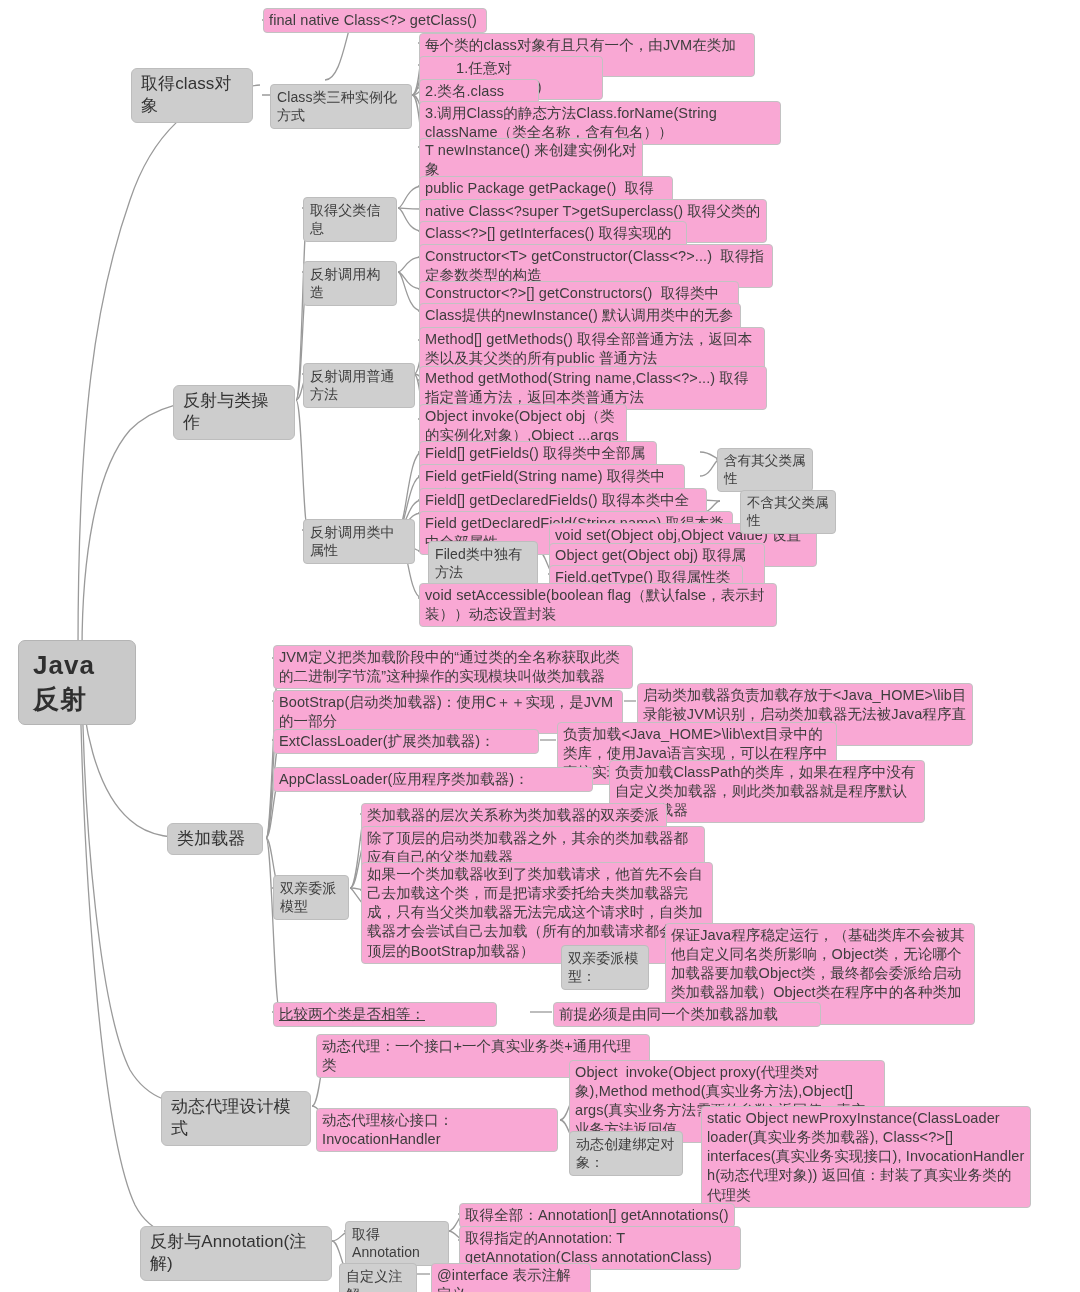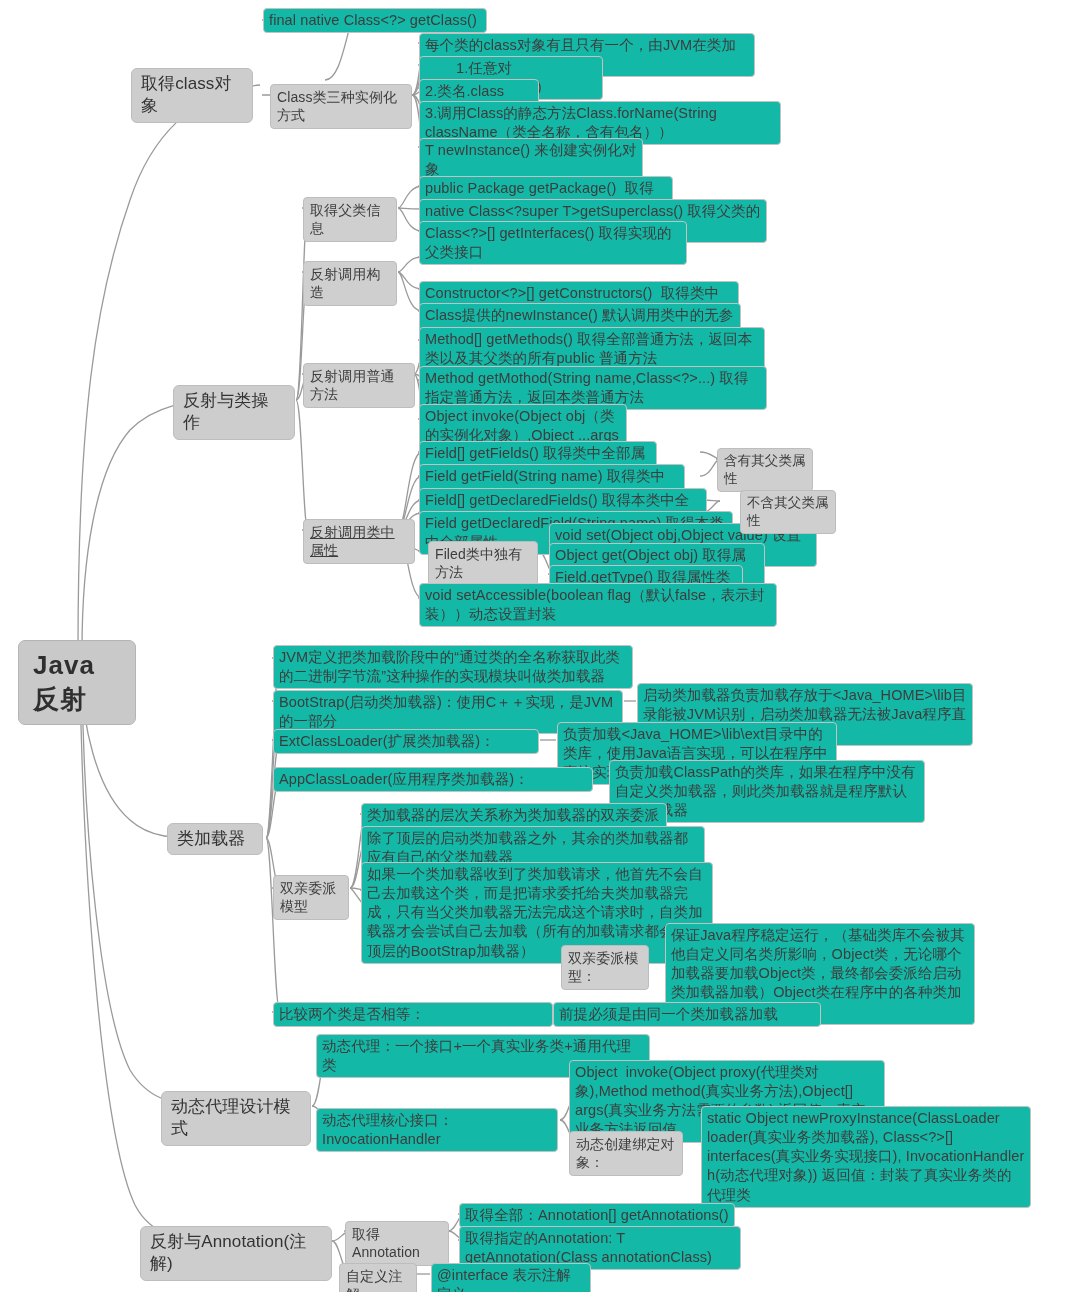--- a/index.html
+++ b/index.html
@@ -44,21 +44,21 @@
     padding:4px 9px;
     color:#333;
   }
   .lvl2{
     font-size:14px;
     background:#cfcfcf;
     padding:3px 6px;
   }
   .leaf{
     font-size:14.5px;
-    background:#14b8a6;
+    background:#f9a8d4;
     border:1px solid #c2c2c2;
     padding:2px 5px;
   }
   .note{
     font-size:13.5px;
     background:#cfcfcf;
     padding:3px 6px;
   }
 </style>
 </head>
@@ -169,29 +169,30 @@
   <div class="node leaf" style="left:419px;top:138px;width:224px;">T newInstance() 来创建实例化对象</div>
 
   <div class="node lvl1" style="left:173px;top:385px;width:122px;">反射与类操作</div>
 
   <div class="node lvl2" style="left:303px;top:197px;width:94px;">取得父类信息</div>
   <div class="node leaf" style="left:419px;top:176px;width:254px;">public Package getPackage()  取得类的包名称</div>
   <div class="node leaf" style="left:419px;top:199px;width:348px;">native Class&lt;?super T&gt;getSuperclass() 取得父类的Class对象</div>
   <div class="node leaf" style="left:419px;top:221px;width:268px;">Class&lt;?&gt;[] getInterfaces() 取得实现的父类接口</div>
 
   <div class="node lvl2" style="left:303px;top:261px;width:94px;">反射调用构造</div>
+  <div class="node leaf" style="left:419px;top:244px;width:354px;">Constructor&lt;T&gt; getConstructor(Class&lt;?&gt;...)  取得指定参数类型的构造</div>
   <div class="node leaf" style="left:419px;top:281px;width:320px;">Constructor&lt;?&gt;[] getConstructors()  取得类中的所有构造</div>
   <div class="node leaf" style="left:419px;top:303px;width:322px;">Class提供的newInstance() 默认调用类中的无参构造</div>
 
   <div class="node lvl2" style="left:303px;top:363px;width:112px;">反射调用普通方法</div>
   <div class="node leaf" style="left:419px;top:327px;width:346px;">Method[] getMethods() 取得全部普通方法，返回本类以及其父类的所有public 普通方法</div>
   <div class="node leaf" style="left:419px;top:366px;width:348px;">Method getMothod(String name,Class&lt;?&gt;...) 取得指定普通方法，返回本类普通方法</div>
   <div class="node leaf" style="left:419px;top:404px;width:208px;">Object invoke(Object obj（类的实例化对象）,Object ...args（方法具体参数））调用</div>
 
-  <div class="node lvl2" style="left:303px;top:519px;width:112px;text-decoration:underline;">反射调用类中属性</div>
+  <div class="node lvl2" style="left:303px;top:519px;width:112px;">反射调用类中属性</div>
   <div class="node leaf" style="left:419px;top:441px;width:238px;">Field[] getFields() 取得类中全部属性</div>
   <div class="node leaf" style="left:419px;top:464px;width:266px;">Field getField(String name) 取得类中指定属性</div>
   <div class="node leaf" style="left:419px;top:488px;width:288px;">Field[] getDeclaredFields() 取得本类中全部属性</div>
   <div class="node leaf" style="left:419px;top:511px;width:314px;">Field getDeclaredField(String name) 取得本类中全部属性</div>
 
   <div class="node lvl2" style="left:428px;top:541px;width:110px;">Filed类中独有方法</div>
   <div class="node leaf" style="left:549px;top:523px;width:268px;">void set(Object obj,Object value) 设置属性内容</div>
   <div class="node leaf" style="left:549px;top:543px;width:216px;">Object get(Object obj) 取得属性内容</div>
   <div class="node leaf" style="left:549px;top:565px;width:194px;">Field.getType() 取得属性类型</div>
 
@@ -214,21 +215,21 @@
   <div class="node leaf" style="left:609px;top:760px;width:316px;">负责加载ClassPath的类库，如果在程序中没有自定义类加载器，则此类加载器就是程序默认的类加载器</div>
 
   <div class="node lvl2" style="left:273px;top:875px;width:76px;">双亲委派模型</div>
   <div class="node leaf" style="left:361px;top:803px;width:306px;">类加载器的层次关系称为类加载器的双亲委派模型；</div>
   <div class="node leaf" style="left:361px;top:826px;width:344px;">除了顶层的启动类加载器之外，其余的类加载器都应有自己的父类加载器</div>
   <div class="node leaf" style="left:361px;top:862px;width:352px;">如果一个类加载器收到了类加载请求，他首先不会自己去加载这个类，而是把请求委托给夫类加载器完成，只有当父类加载器无法完成这个请求时，自类加载器才会尝试自己去加载（所有的加载请求都会传到顶层的BootStrap加载器）</div>
 
   <div class="node lvl2" style="left:561px;top:945px;width:88px;">双亲委派模型：</div>
   <div class="node leaf" style="left:665px;top:923px;width:310px;">保证Java程序稳定运行，（基础类库不会被其他自定义同名类所影响，Object类，无论哪个加载器要加载Object类，最终都会委派给启动类加载器加载）Object类在程序中的各种类加载器环境中都是同一个</div>
 
-  <div class="node leaf" style="left:273px;top:1002px;width:280px;">比较两个类是否相等：</div>
+  <div class="node leaf" style="left:273px;top:1002px;width:224px;text-decoration:underline;">比较两个类是否相等：</div>
   <div class="node leaf" style="left:553px;top:1002px;width:268px;">前提必须是由同一个类加载器加载</div>
 
   <div class="node lvl1" style="left:161px;top:1091px;width:150px;">动态代理设计模式</div>
 
   <div class="node leaf" style="left:316px;top:1034px;width:334px;">动态代理：一个接口+一个真实业务类+通用代理类</div>
 
   <div class="node leaf" style="left:316px;top:1108px;width:242px;">动态代理核心接口：InvocationHandler</div>
 
   <div class="node leaf" style="left:569px;top:1060px;width:316px;">Object  invoke(Object proxy(代理类对象),Method method(真实业务方法),Object[] args(真实业务方法需要的参数) 返回值：真实业务方法返回值</div>
 

